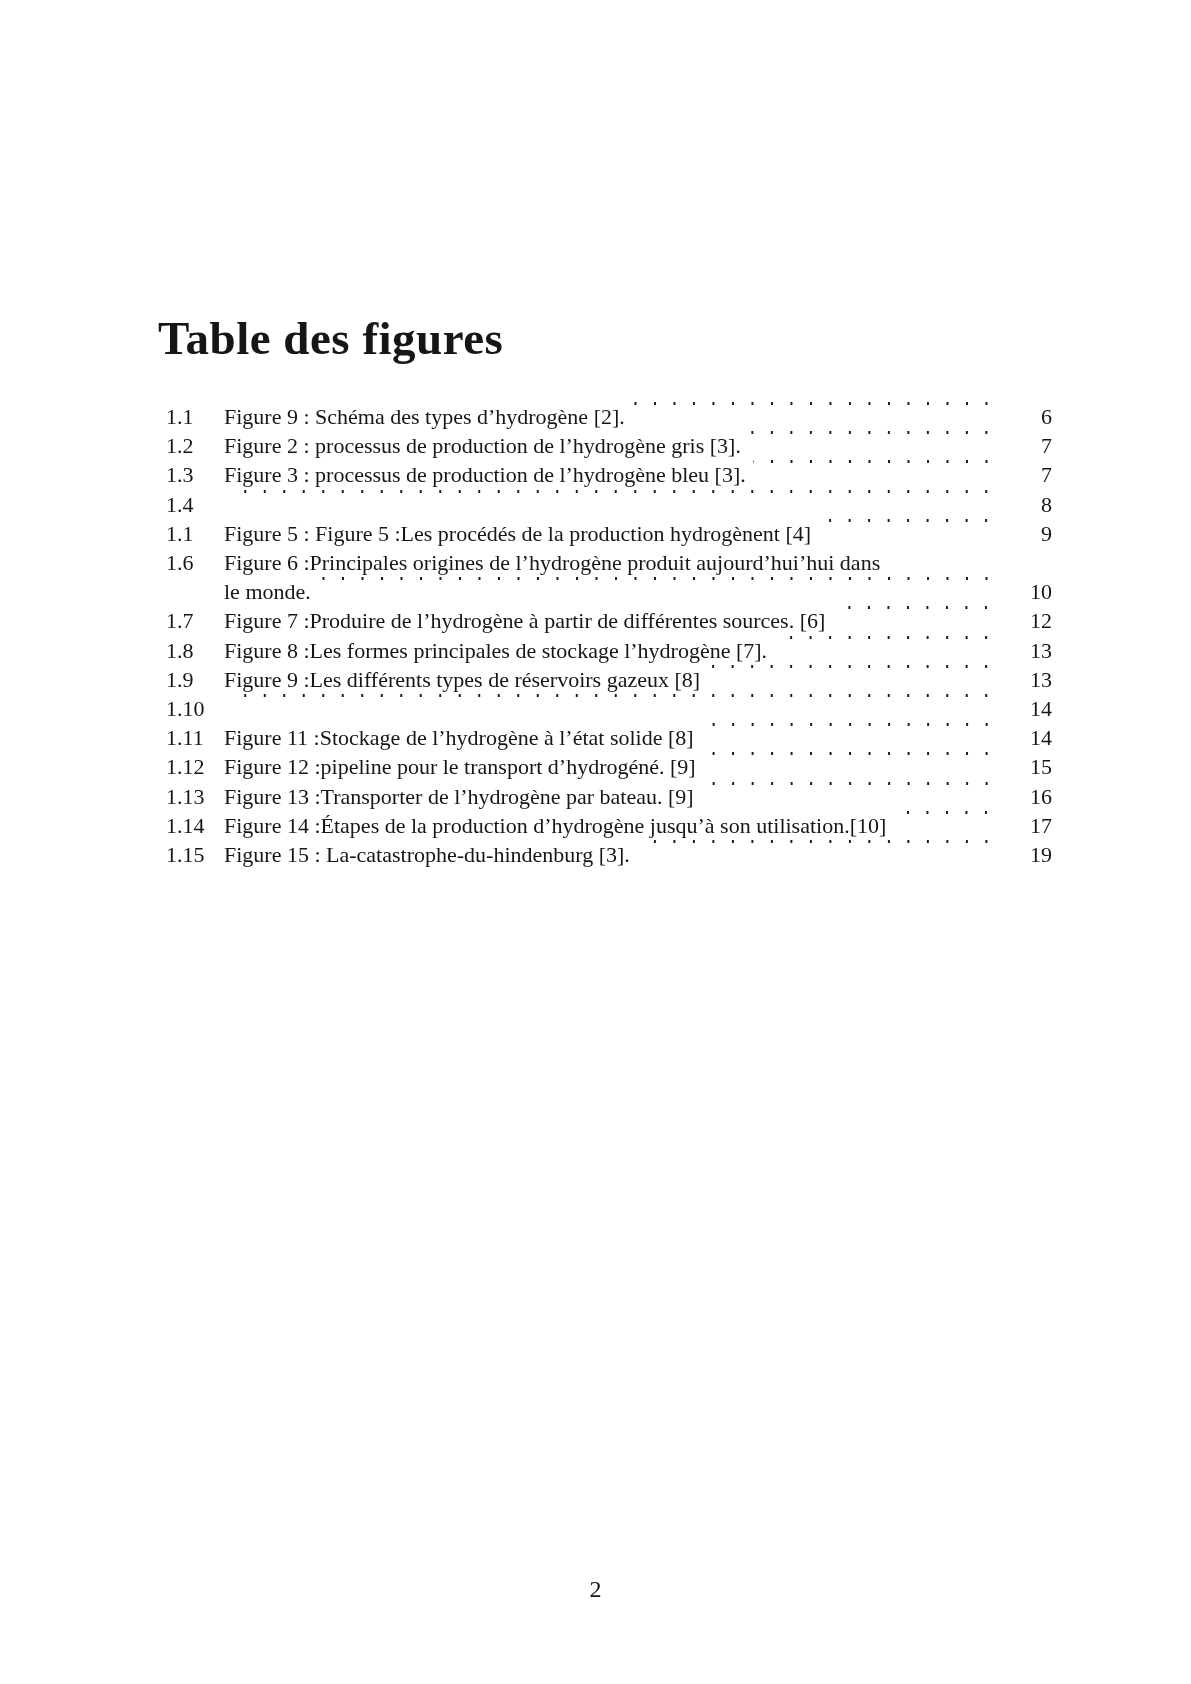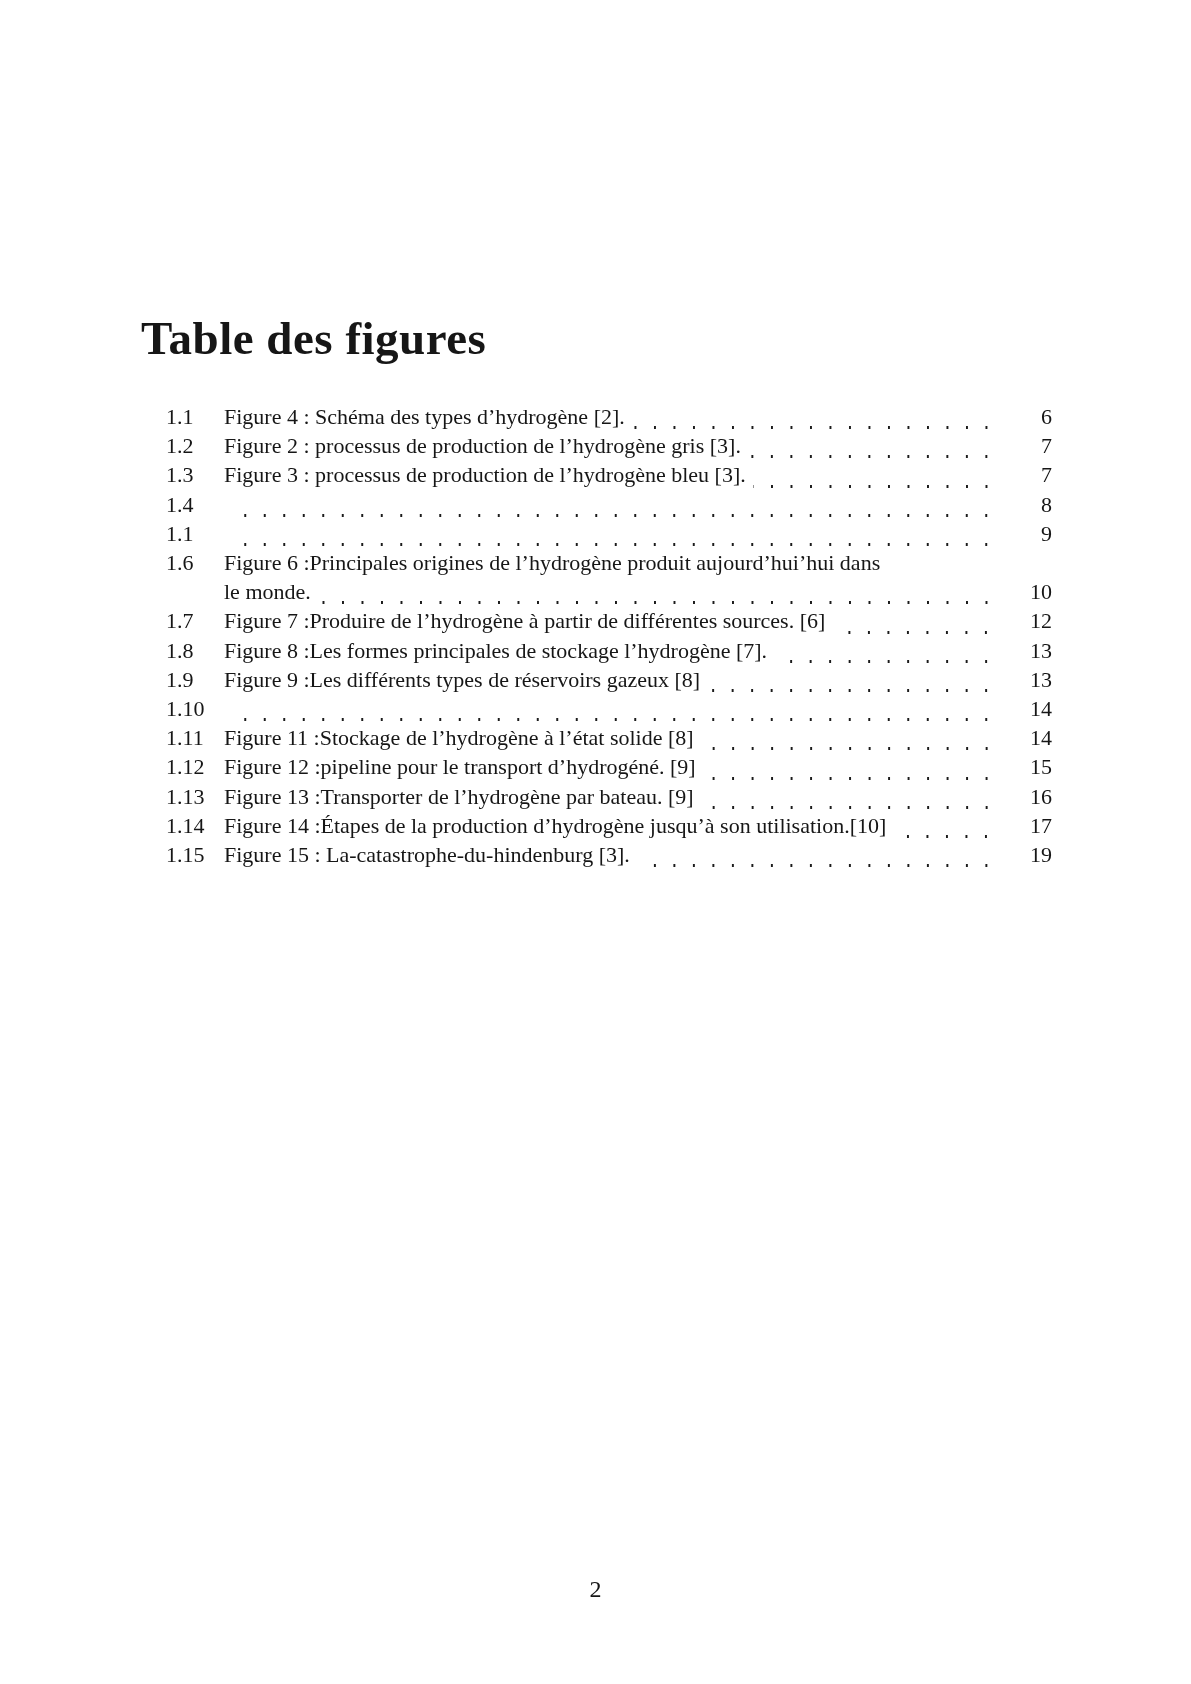--- a/index.html
+++ b/index.html
@@ -12,36 +12,36 @@
     position: relative;
     overflow: hidden;
   }
   .sheet {
     position: absolute;
     inset: 0;
     background: #ffffff;
   }
   .chapter-title {
     position: absolute;
-    left: 141px;
+    left: 158px;
     top: 280px;
     font-size: 47px;
     font-weight: bold;
     letter-spacing: 0.5px;
     white-space: nowrap;
   }
   .toc {
     position: absolute;
     left: 166px;
     top: 402px;
     width: 886px;
   }
   .toc-row {
     display: flex;
-    align-items: flex-end;
+    align-items: flex-start;
     font-size: 22px;
     line-height: 29.2px;
     white-space: nowrap;
   }
   .toc-row .num {
     flex: 0 0 58px;
   }
   .toc-row.cont .num {
     
   }
@@ -77,21 +77,21 @@
 <body>
 
 <div class="sheet">
 
   <h1 class="chapter-title">Table des figures</h1>
 
   <div class="toc">
 
     <div class="toc-row">
       <span class="num">1.1</span>
-      <span class="txt">Figure 4 : Schéma des types d’hydrogène [2].</span>
+      <span class="txt">Figure 9 : Schéma des types d’hydrogène [2].</span>
       <span class="leader"></span>
       <span class="pg">6</span>
     </div>
 
     <div class="toc-row">
       <span class="num">1.2</span>
       <span class="txt">Figure 2 : processus de production de l’hydrogène gris [3].</span>
       <span class="leader"></span>
       <span class="pg">7</span>
     </div>
@@ -104,20 +104,21 @@
     </div>
 
     <div class="toc-row">
       <span class="num">1.4</span>
       <span class="leader"></span>
       <span class="pg">8</span>
     </div>
 
     <div class="toc-row">
       <span class="num">1.1</span>
+      <span class="txt">Figure 5 : Figure 5 :Les procédés de la production hydrogènent [4]</span>
       <span class="leader"></span>
       <span class="pg">9</span>
     </div>
 
     <div class="toc-row">
       <span class="num">1.6</span>
       <span class="txt">Figure 6 :Principales origines de l’hydrogène produit aujourd’hui’hui dans</span>
     </div>
 
     <div class="toc-row cont">

